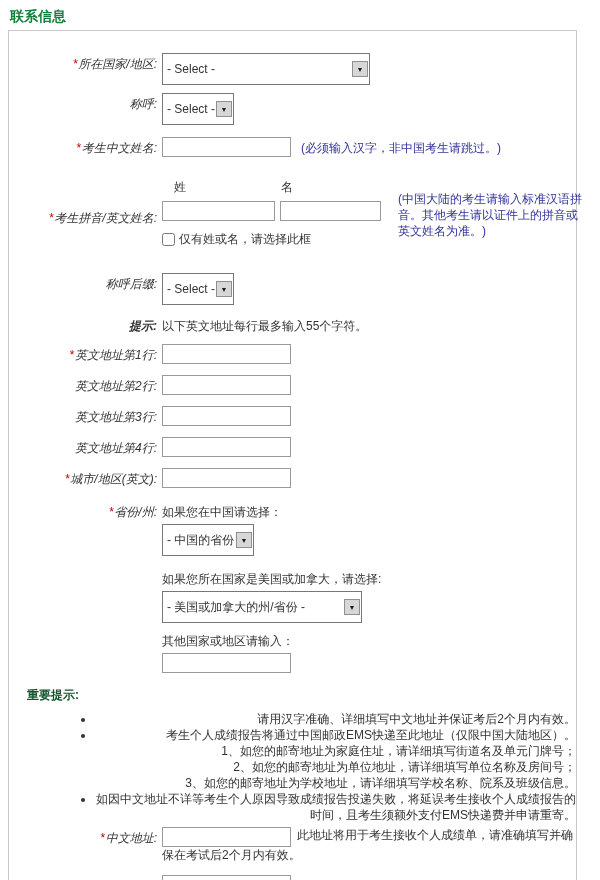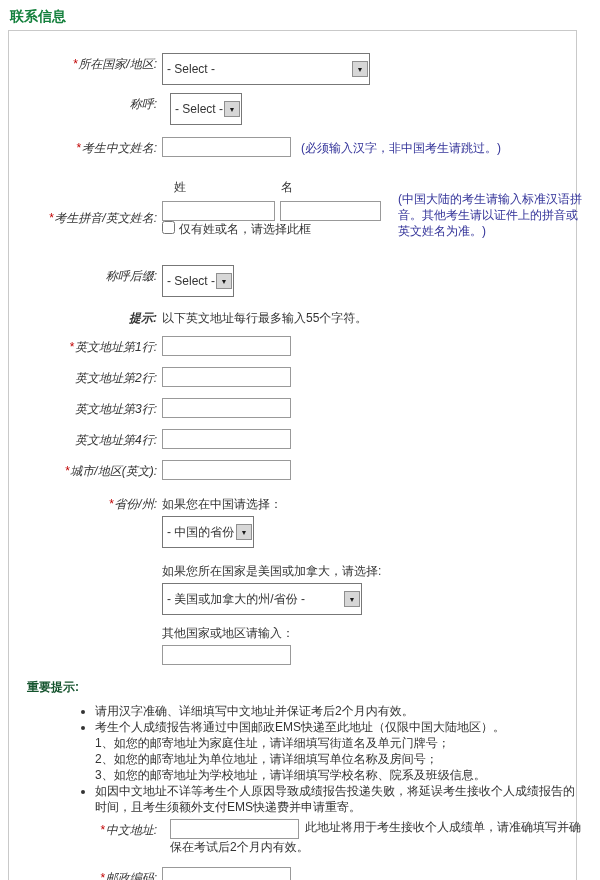--- a/index.html
+++ b/index.html
@@ -38,33 +38,33 @@
     width:16px; height:16px; margin:1px; flex-shrink:0;
     background:#d7d7d7; border:1px solid #8f8f8f;
     display:flex; align-items:center; justify-content:center;
     font-size:7px; color:#1a1a1a; line-height:1;
   }
   .sel-country { width:208px; }
   .sel-small { width:72px; }
   .sel-province { width:92px; }
   .sel-state { width:200px; }
   .mb8{margin-bottom:8px;} .mb10{margin-bottom:10px;} .mb11{margin-bottom:11px;}
-  .mb12{margin-bottom:12px;gap:8px;} .mb13{margin-bottom:13px;} .mb14{margin-bottom:14px;}
+  .mb12{margin-bottom:12px;} .mb13{margin-bottom:13px;} .mb14{margin-bottom:14px;}
   .mb16{margin-bottom:16px;} .mb22{margin-bottom:22px;} .mb26{margin-bottom:26px;}
   .name-headers { height:16px; }
   .name-headers .h1 { display:inline-block; width:119px; padding-left:12px; }
   .name-inputs { margin-top:6px; }
   .name-inputs .ti { margin-right:5px; }
-  .cb-row { display:flex; align-items:flex-start; }
+  .cb-row { margin-top:10px; display:flex; align-items:center; }
   .cb-row input { width:13px; height:13px; margin:0 4px 0 0; }
   .pinyin-hint { width:188px; margin-left:8px; margin-top:12px; flex-shrink:0; }
   .bold { font-weight:bold; }
   .notes { margin:0 0 4px 18px; }
   .notes-title { font-weight:bold; color:#14532d; }
-  .notes ul { margin:8px 0 0 0; padding-left:68px; }
+  .notes ul { margin:8px 0 0 0; padding-left:68px;text-align:right; }
   .notes li { margin:0; padding:0; }
   .cn-addr-ctl { width:414px; }
   .cn-addr-ctl .ti { vertical-align:top; margin-right:6px; }
   .inline-note { color:#333; }
   .stack-gap4 { margin-top:4px; }
 </style>
 </head>
 <body>
 
 <div class="page-title">联系信息</div>

